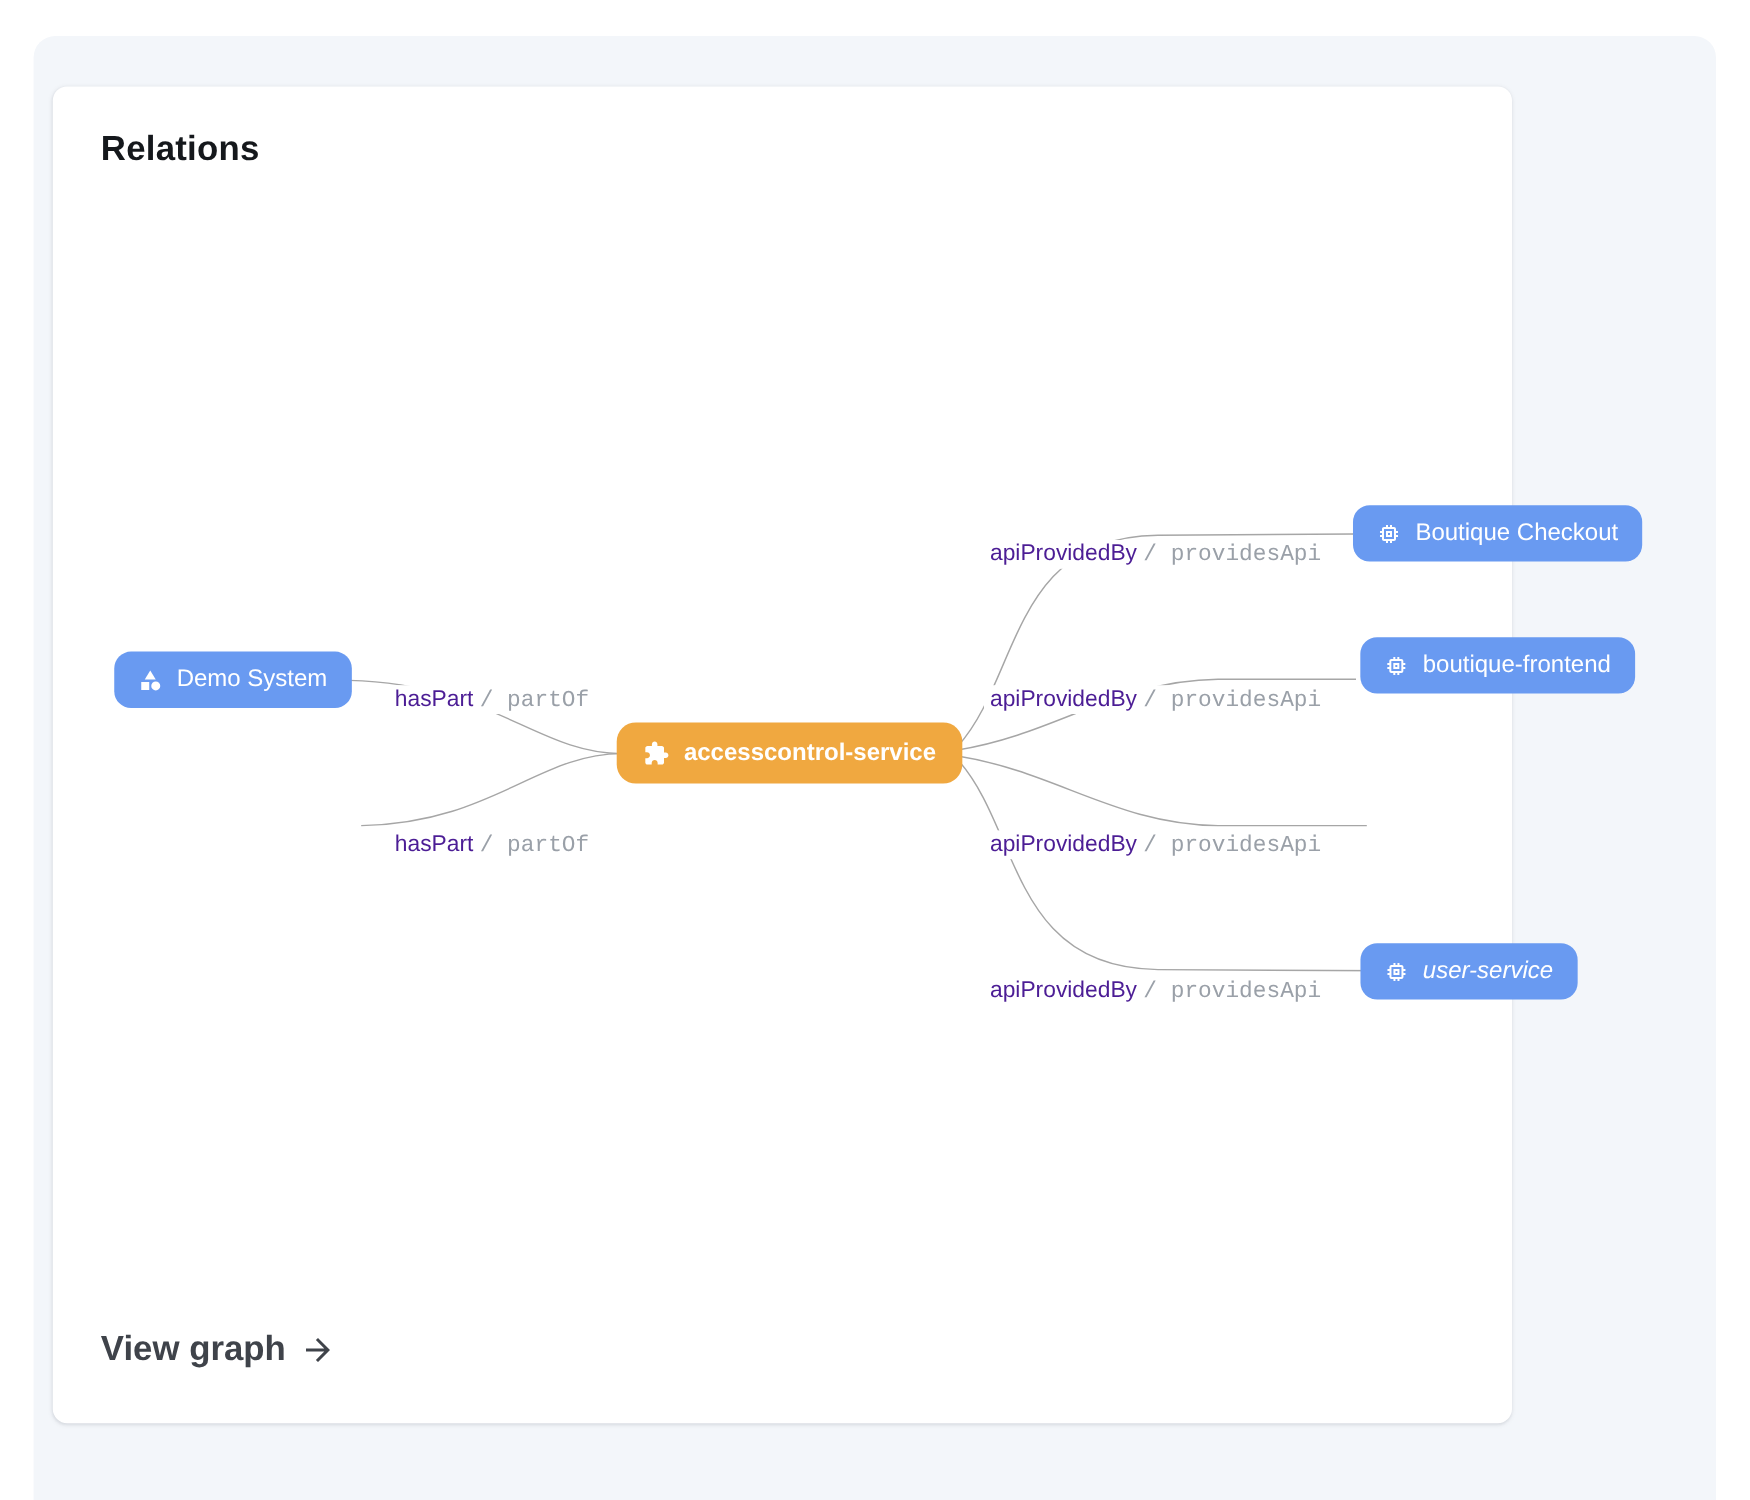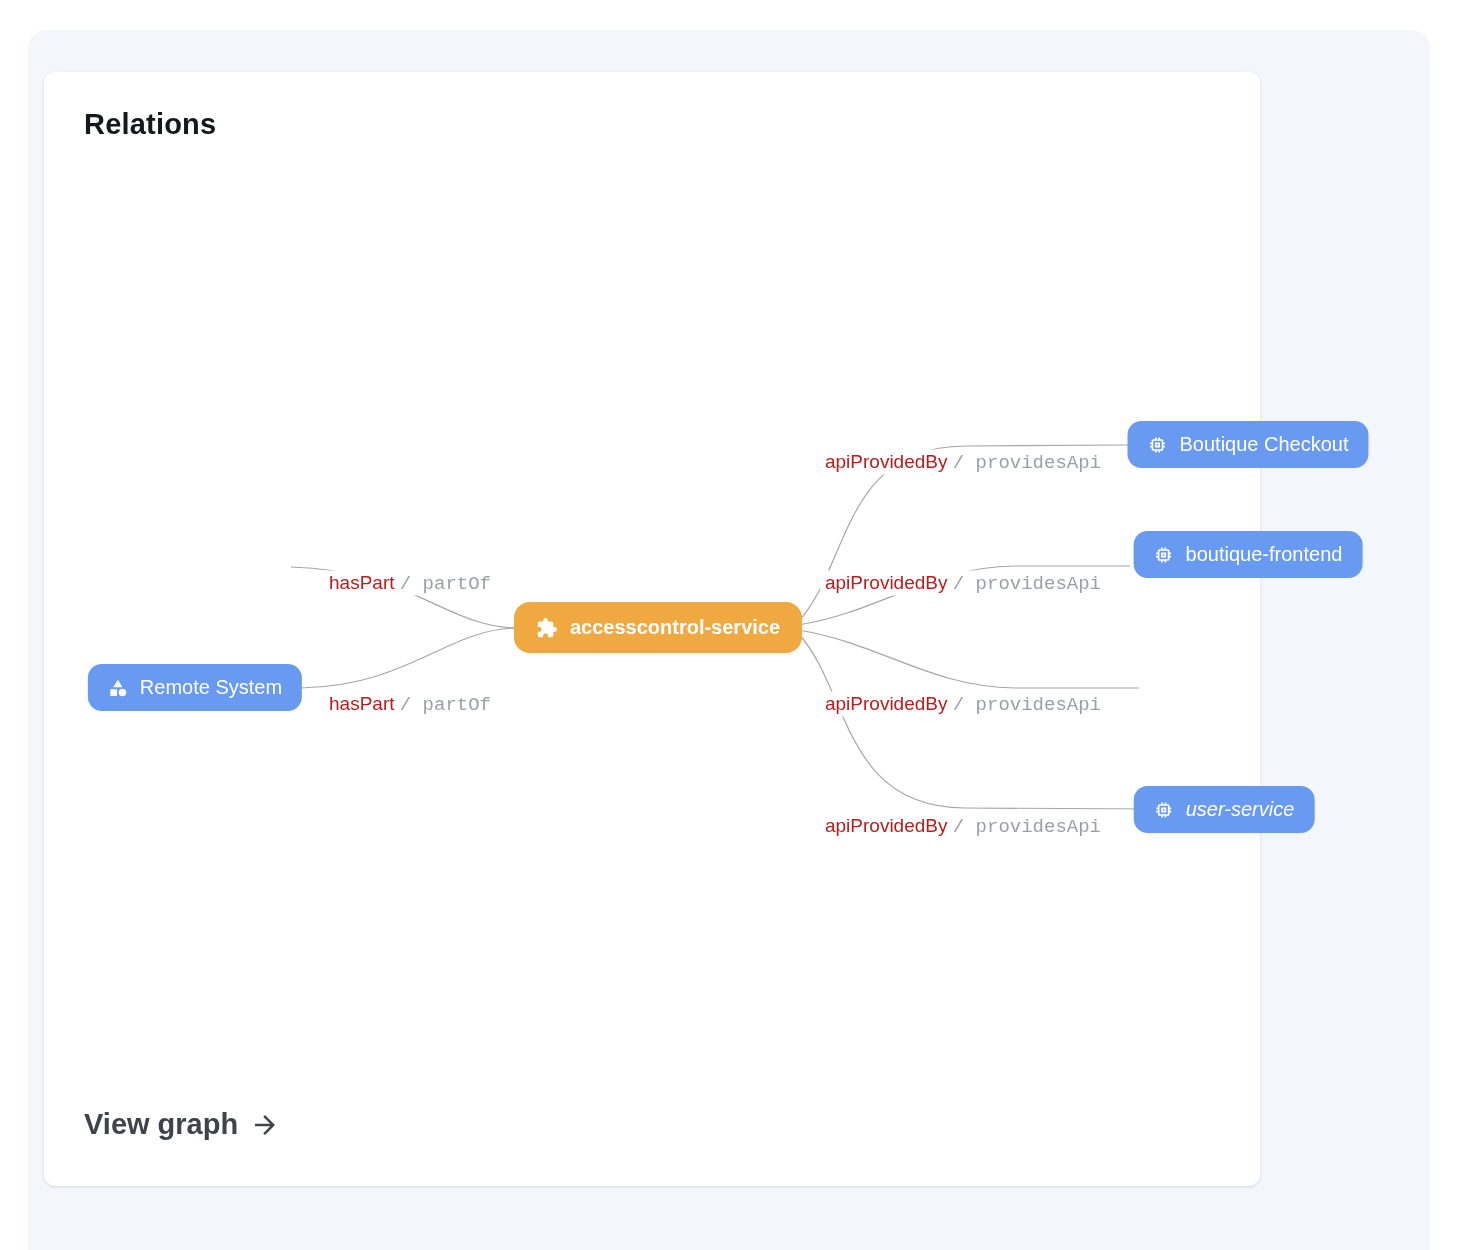--- a/index.html
+++ b/index.html
@@ -66,21 +66,21 @@
   }
 
   .edge-label {
     position: absolute;
     transform: translate(-50%, -50%);
     white-space: nowrap;
     background: #ffffff;
     padding: 1px 5px;
     font-size: 19px;
   }
-  .edge-label .edge-primary { color: #b91c1c; }
+  .edge-label .edge-primary { color: #4c1d95; }
   .edge-label .edge-secondary { color: #9aa0a8; font-family: Liberation Mono, monospace; }
 
   .node {
     position: absolute;
     transform: translateX(-50%);
     display: flex;
     align-items: center;
     gap: 12px;
     height: 47px;
     padding: 0 20px;
@@ -148,29 +148,29 @@
   </div>
   <div class="edge-label" style="left:963px; top:704px;">
     <span class="edge-primary">apiProvidedBy</span>
     <span class="edge-secondary">/ providesApi</span>
   </div>
   <div class="edge-label" style="left:963px; top:826px;">
     <span class="edge-primary">apiProvidedBy</span>
     <span class="edge-secondary">/ providesApi</span>
   </div>
 
-  <div class="node secondary" style="left:195px; top:664px;">
+  <div class="node secondary" style="left:194px; top:543px;">
     <span class="node-icon">
       <svg width="20" height="20" viewBox="0 0 24 24" fill="#ffffff">
           <path d="m12 2-5.5 9h11z"></path>
           <circle cx="17.5" cy="17.5" r="4.5"></circle>
           <path d="M3 13.5h8v8H3z"></path>
         </svg>
     </span>
-    <span class="node-label">Remote System</span>
+    <span class="node-label">Demo System</span>
   </div>
 
   <div class="node primary" style="left:658px; top:602px;">
     <span class="node-icon">
       <svg width="22" height="22" viewBox="0 0 24 24" fill="#ffffff">
           <path d="M20.5 11H19V7c0-1.1-.9-2-2-2h-4V3.5C13 2.12 11.88 1 10.5 1S8 2.12 8 3.5V5H4c-1.1 0-1.99.9-1.99 2v3.8H3.5c1.49 0 2.7 1.21 2.7 2.7s-1.21 2.7-2.7 2.7H2V20c0 1.1.9 2 2 2h3.8v-1.5c0-1.49 1.21-2.7 2.7-2.7 1.49 0 2.7 1.21 2.7 2.7V22H17c1.1 0 2-.9 2-2v-4h1.5c1.38 0 2.5-1.12 2.5-2.5S21.88 11 20.5 11z"></path>
         </svg>
     </span>
     <span class="node-label">accesscontrol-service</span>
   </div>

